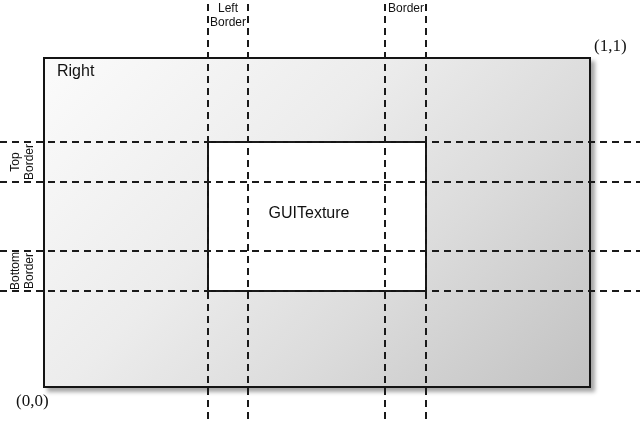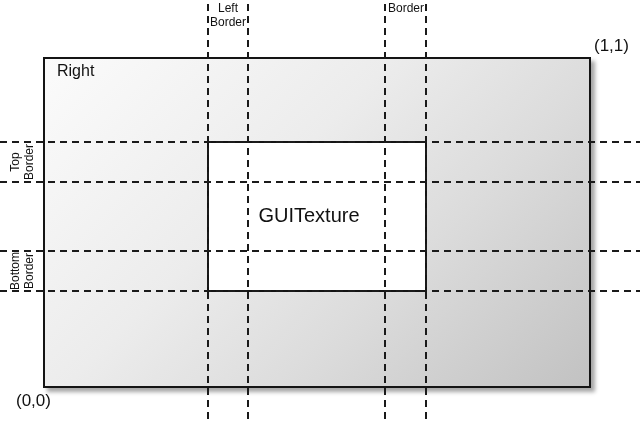--- a/index.html
+++ b/index.html
@@ -58,24 +58,24 @@
   .vrot{width:84px;transform:rotate(-90deg);}
   .top-border-lbl{left:-20px;top:148px;}
   .bottom-border-lbl{left:-20px;top:257px;}
 
   .screen-lbl{
     position:absolute;left:57px;top:62px;
     font-size:16px;
   }
   .texture-lbl{
     position:absolute;left:207px;top:204px;width:204px;
-    text-align:center;font-size:20px;
+    text-align:center;font-size:16px;
   }
   .coord{
-    position:absolute;font-size:17px;
+    position:absolute;font-size:17px;font-family:Liberation Serif, serif;
   }
   .coord-tr{left:594px;top:36px;}
   .coord-bl{left:16px;top:391px;}
 </style>
 </head>
 <body>
 
 <div id="diagram">
 
   <div class="screen-rect"></div>

